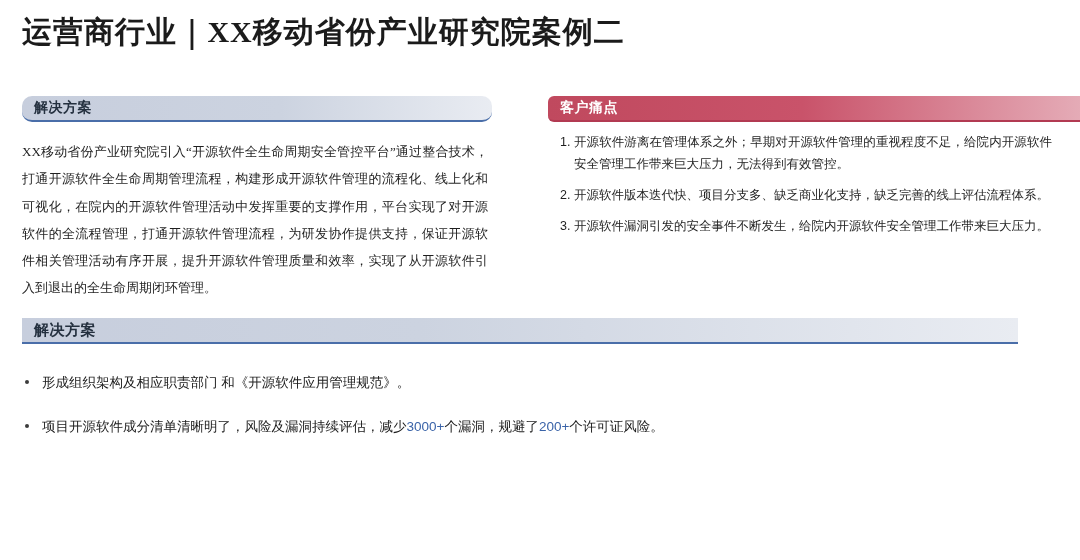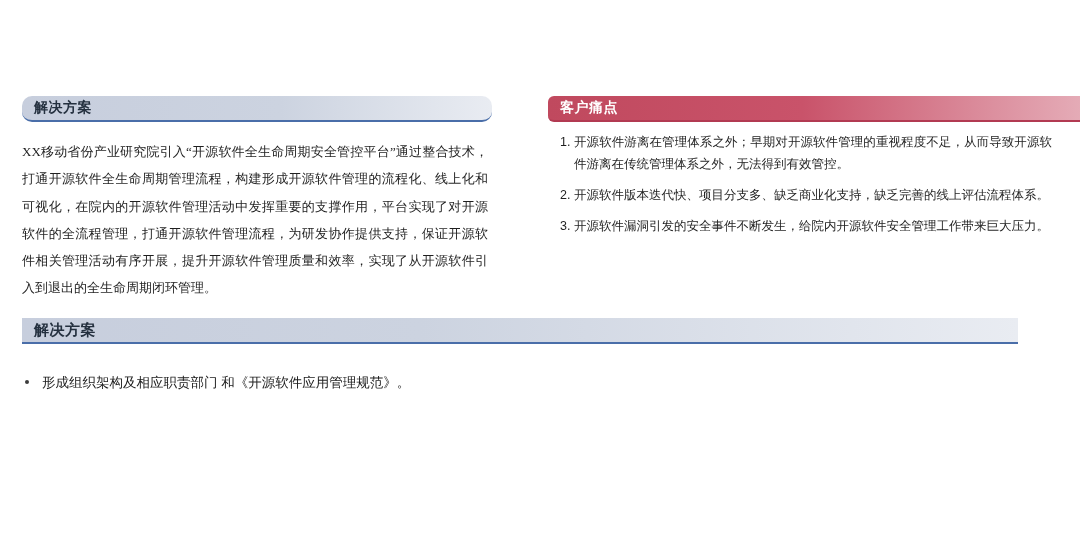--- a/index.html
+++ b/index.html
@@ -139,38 +139,40 @@
   }
   .num {
     color: #3a63a8;
   }
 </style>
 </head>
 <body>
 
 <div class="page">
 
+  <div class="page-title">运营商行业｜XX移动省份产业研究院案例二</div>
 
   <div class="bar bar-blue">
     <span class="bar-label">解决方案</span>
   </div>
 
   <div class="bar bar-red">
     <span class="bar-label">客户痛点</span>
   </div>
 
   <div class="solution-body">XX移动省份产业研究院引入“开源软件全生命周期安全管控平台”通过整合技术，打通开源软件全生命周期管理流程，构建形成开源软件管理的流程化、线上化和可视化，在院内的开源软件管理活动中发挥重要的支撑作用，平台实现了对开源软件的全流程管理，打通开源软件管理流程，为研发协作提供支持，保证开源软件相关管理活动有序开展，提升开源软件管理质量和效率，实现了从开源软件引入到退出的全生命周期闭环管理。</div>
 
   <ol class="pain-list">
-    <li>开源软件游离在管理体系之外；早期对开源软件管理的重视程度不足，从而导致开源软件游离在传统管理体系之外，无法得到有效管控。</li>
+    <li>开源软件游离在管理体系之外；早期对开源软件管理的重视程度不足，给院内开源软件安全管理工作带来巨大压力，无法得到有效管控。</li>
     <li>开源软件版本迭代快、项目分支多、缺乏商业化支持，缺乏完善的线上评估流程体系。</li>
     <li>开源软件漏洞引发的安全事件不断发生，给院内开源软件安全管理工作带来巨大压力。</li>
   </ol>
 
   <div class="bar bar-wide">
     <span class="bar-label">解决方案</span>
   </div>
 
   <ul class="benefit-list">
     <li>形成组织架构及相应职责部门 和《开源软件应用管理规范》。</li>
+    <li>项目开源软件成分清单清晰明了，风险及漏洞持续评估，减少<span class="num" style="color:#3a63a8">3000+</span>个漏洞，规避了<span class="num" style="color:#3a63a8">200+</span>个许可证风险。</li>
   </ul>
 
 </div>
 
 </body></html>

